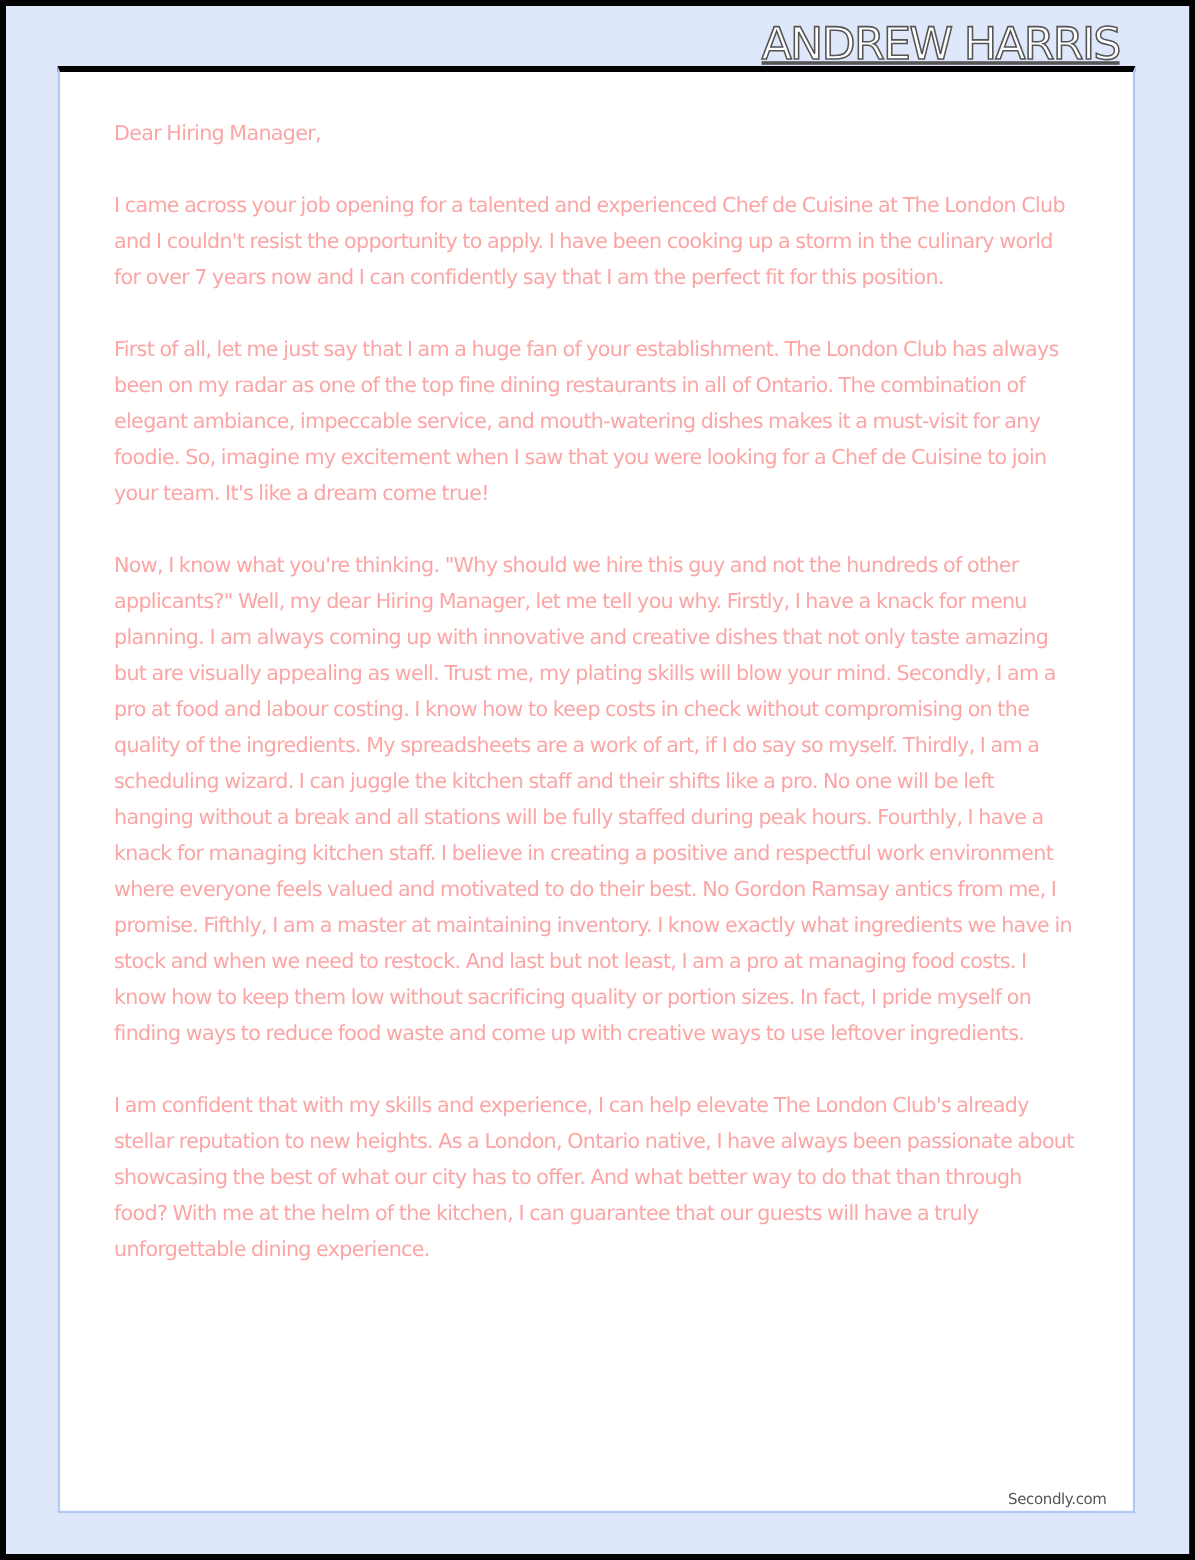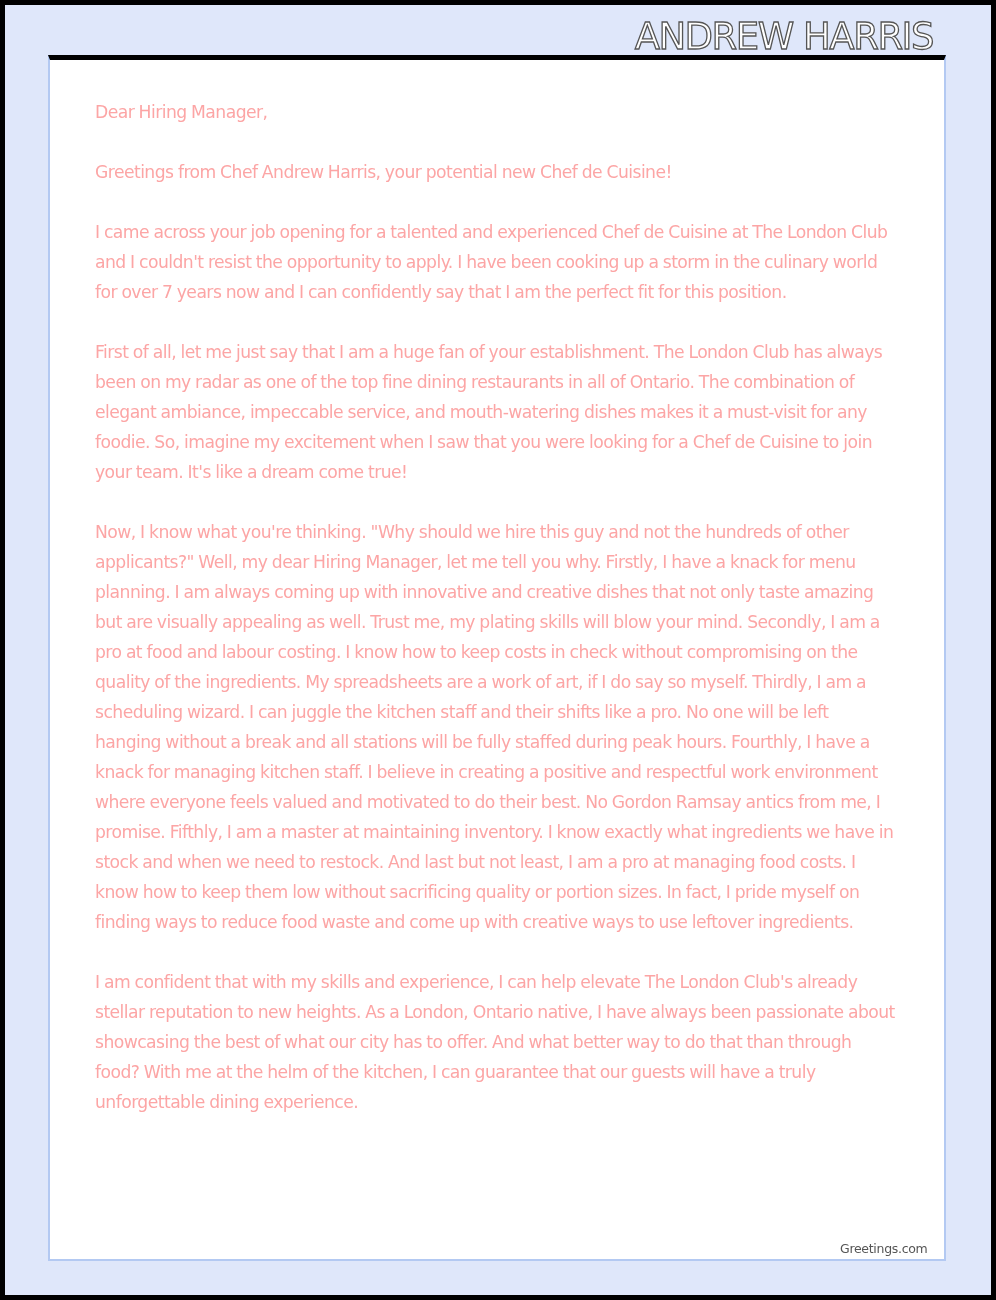--- a/index.html
+++ b/index.html
@@ -27,20 +27,21 @@
       position: absolute;
       right: 58px;
       top: 10px;
       font-family: "DejaVu Sans", sans-serif;
       font-size: 37px;
       letter-spacing: -1.5px;
       color: #ffffff;
       -webkit-text-stroke: 1.3px #555555;
       line-height: 44px;
       white-space: nowrap;
+      text-decoration: underline;
     }
     .card {
       position: absolute;
       left: 43px;
       top: 50px;
       width: 898px;
       height: 1206px;
       background: #ffffff;
       border-top: 5px solid #000000;
       border-left: 2px solid #b3c9f2;
@@ -77,20 +78,19 @@
 </head>
 <body>
 
 <div class="frame">
   <div class="name-header">ANDREW HARRIS</div>
   <div class="card"></div>
 </div>
 
 <div class="letter">
   <p>Dear Hiring Manager,</p>
-  <p>Greetings from Chef Andrew Harris, your potential new Chef de Cuisine!</p>
   <p>I came across your job opening for a talented and experienced Chef de Cuisine at The London Club and I couldn't resist the opportunity to apply. I have been cooking up a storm in the culinary world for over 7 years now and I can confidently say that I am the perfect fit for this position.</p>
   <p>First of all, let me just say that I am a huge fan of your establishment. The London Club has always been on my radar as one of the top fine dining restaurants in all of Ontario. The combination of elegant ambiance, impeccable service, and mouth-watering dishes makes it a must-visit for any foodie. So, imagine my excitement when I saw that you were looking for a Chef de Cuisine to join your team. It's like a dream come true!</p>
   <p>Now, I know what you're thinking. "Why should we hire this guy and not the hundreds of other applicants?" Well, my dear Hiring Manager, let me tell you why. Firstly, I have a knack for menu planning. I am always coming up with innovative and creative dishes that not only taste amazing but are visually appealing as well. Trust me, my plating skills will blow your mind. Secondly, I am a pro at food and labour costing. I know how to keep costs in check without compromising on the quality of the ingredients. My spreadsheets are a work of art, if I do say so myself. Thirdly, I am a scheduling wizard. I can juggle the kitchen staff and their shifts like a pro. No one will be left hanging without a break and all stations will be fully staffed during peak hours. Fourthly, I have a knack for managing kitchen staff. I believe in creating a positive and respectful work environment where everyone feels valued and motivated to do their best. No Gordon Ramsay antics from me, I promise. Fifthly, I am a master at maintaining inventory. I know exactly what ingredients we have in stock and when we need to restock. And last but not least, I am a pro at managing food costs. I know how to keep them low without sacrificing quality or portion sizes. In fact, I pride myself on finding ways to reduce food waste and come up with creative ways to use leftover ingredients.</p>
   <p>I am confident that with my skills and experience, I can help elevate The London Club's already stellar reputation to new heights. As a London, Ontario native, I have always been passionate about showcasing the best of what our city has to offer. And what better way to do that than through food? With me at the helm of the kitchen, I can guarantee that our guests will have a truly unforgettable dining experience.</p>
 </div>
 
-<div class="watermark">Greetings.com</div>
+<div class="watermark">Secondly.com</div>
 
 </body></html>

